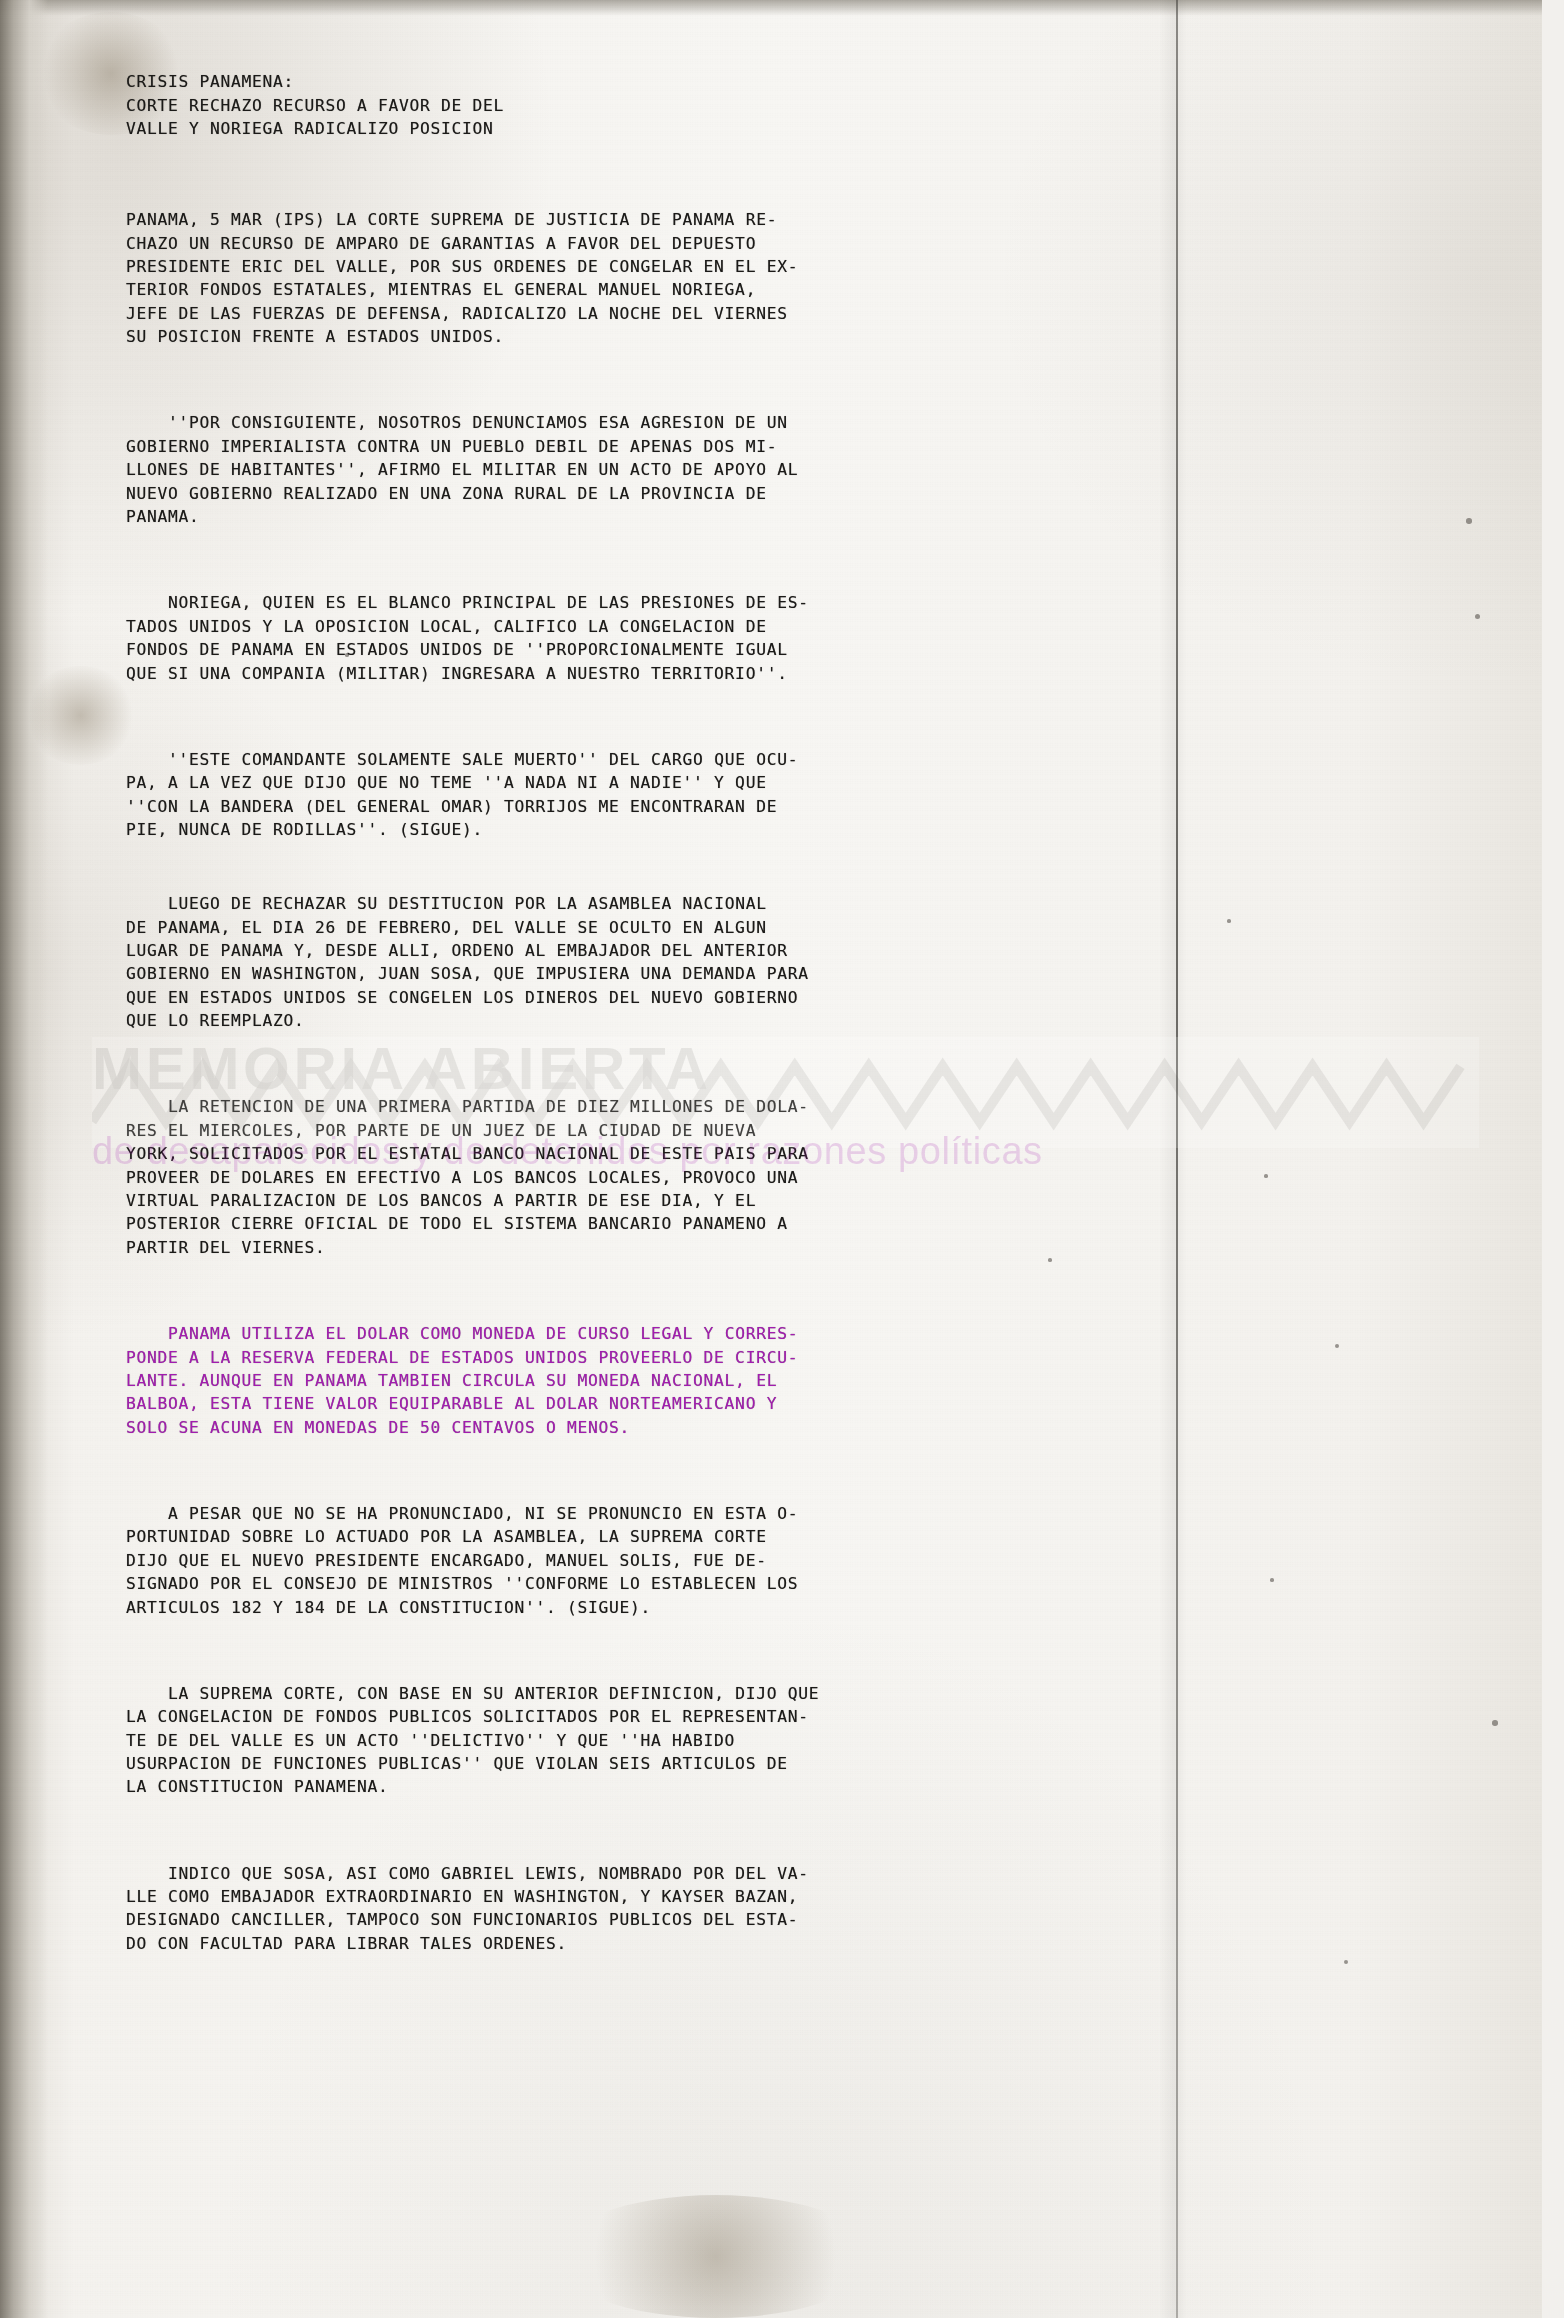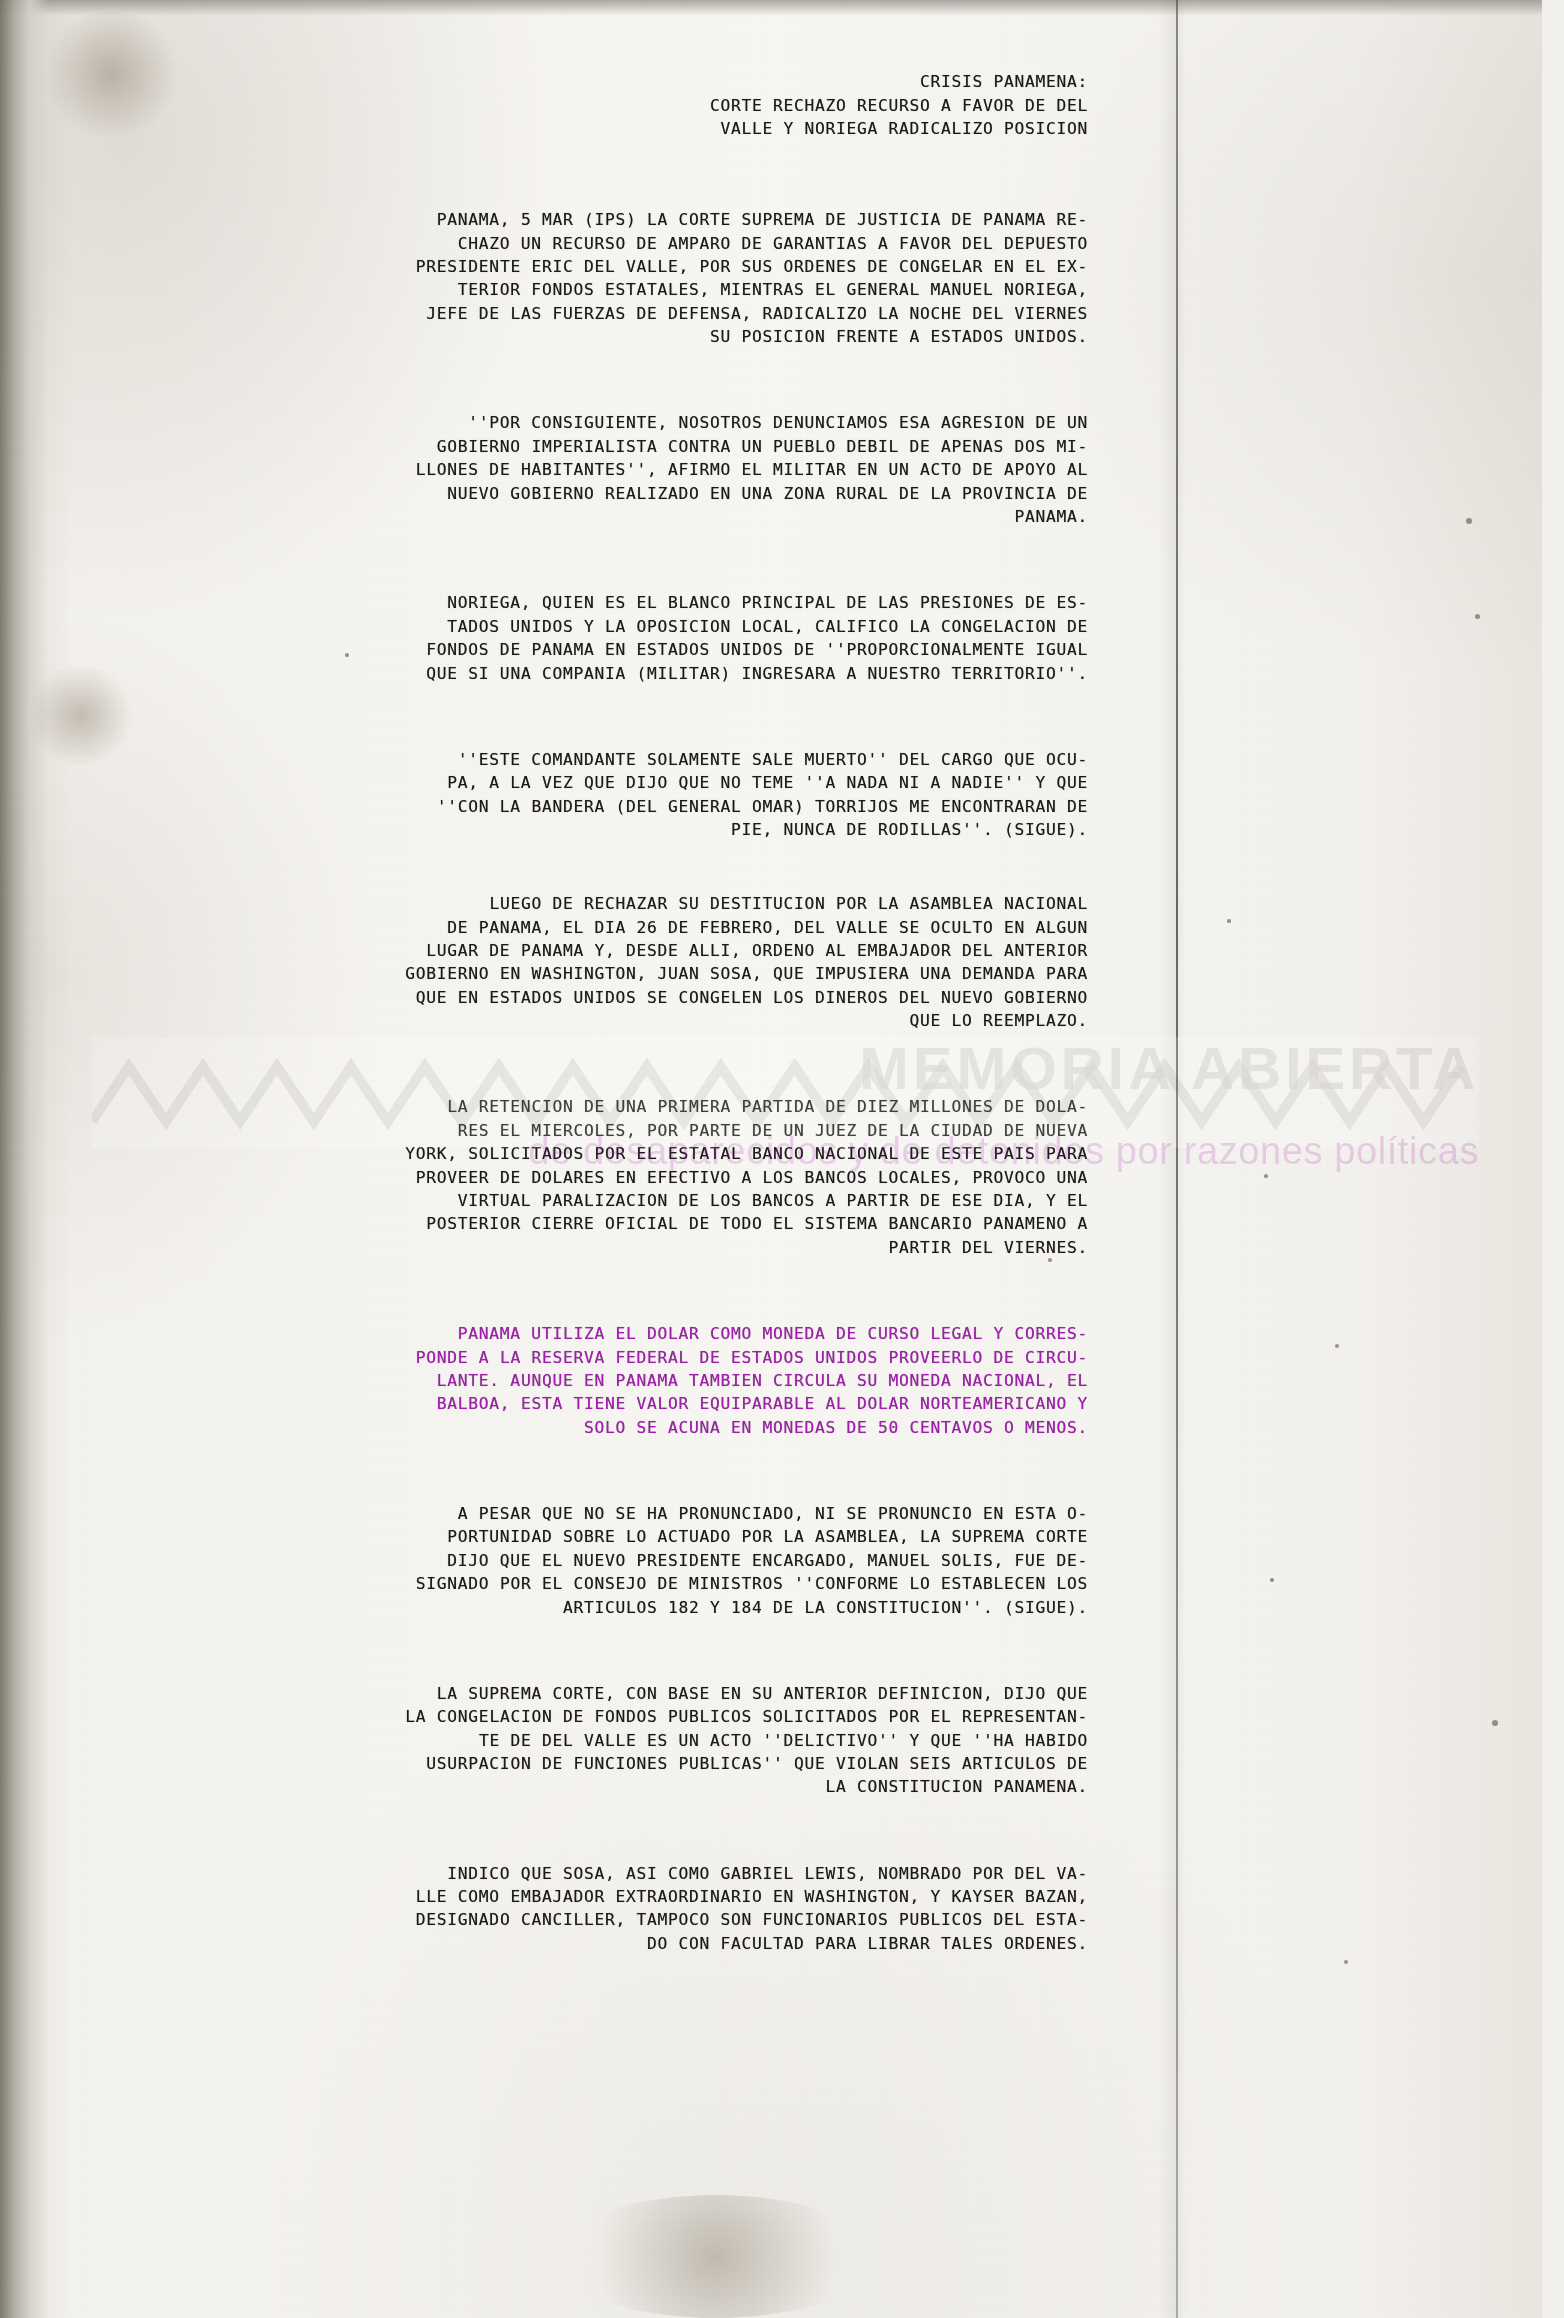--- a/index.html
+++ b/index.html
@@ -6,21 +6,20 @@
     margin: 0;
     padding: 0;
     background: #f2f0ed;
   }
   .page {
     position: relative;
     width: 1542px;
     height: 2319px;
     background: #eceae6;
     overflow: hidden;
-    text-align: right;
   }
   
   .paper {
     position: absolute;
     inset: 0;
     background:
       radial-gradient(ellipse 40% 30% at 8% 6%, rgba(120,105,85,0.16), rgba(255,255,255,0) 70%),
       radial-gradient(ellipse 30% 22% at 3% 42%, rgba(120,105,85,0.10), rgba(255,255,255,0) 72%),
       radial-gradient(ellipse 45% 25% at 96% 12%, rgba(140,130,115,0.10), rgba(255,255,255,0) 70%),
       radial-gradient(ellipse 50% 40% at 50% 98%, rgba(150,140,125,0.10), rgba(255,255,255,0) 72%),

